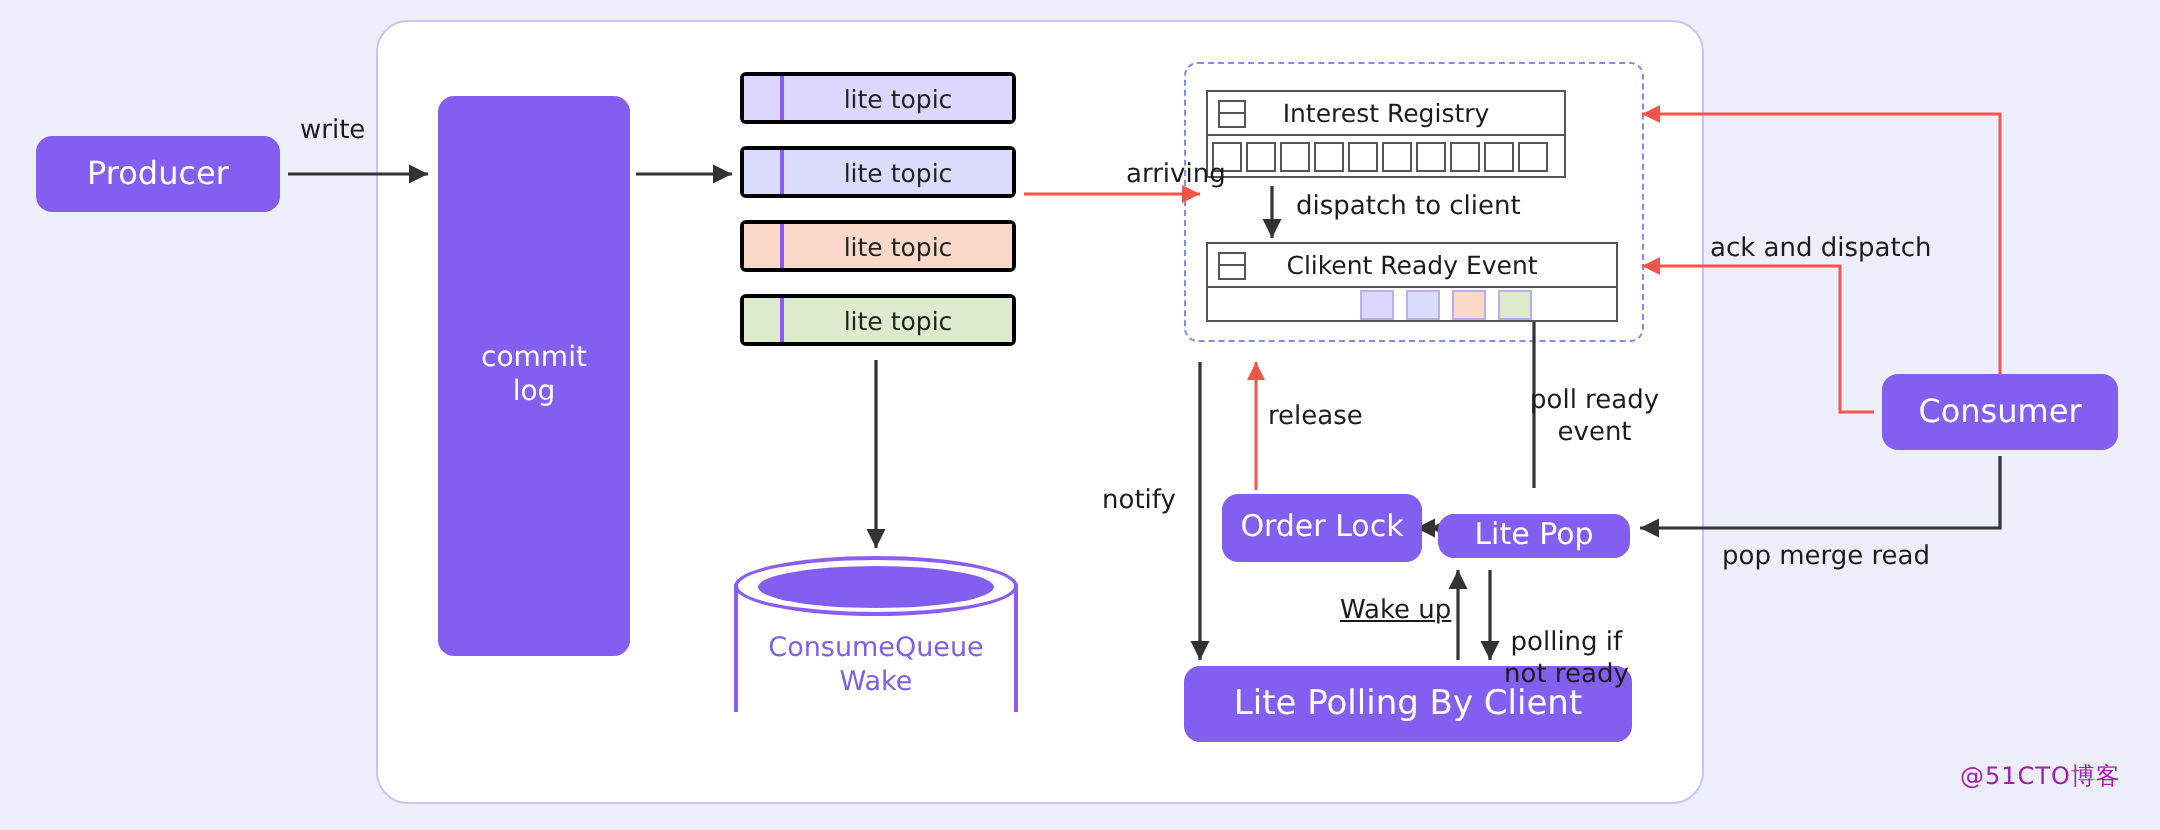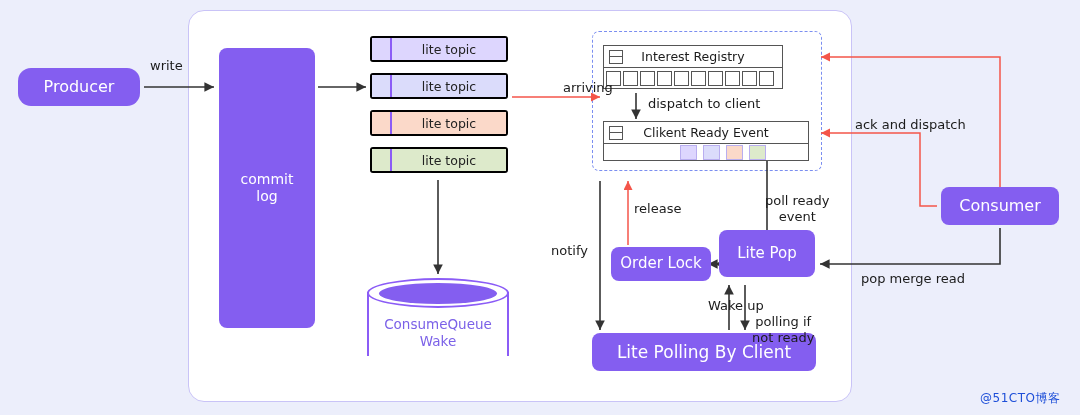--- a/index.html
+++ b/index.html
@@ -19,25 +19,25 @@
     background:#ffffff;border:1.5px solid #c9c3f7;border-radius:16px;
   }
 
   
   .node{
     background:#845ef0;color:#ffffff;border-radius:8px;
     display:flex;align-items:center;justify-content:center;
     text-align:center;line-height:1.18;
     font-weight:400;
   }
-  #producer{left:18px;top:68px;width:122px;height:38px;font-size:16px;border-radius:13px;}
+  #producer{left:18px;top:68px;width:122px;height:38px;font-size:16px;}
   #commit-log{left:219px;top:48px;width:96px;height:280px;font-size:14px;}
   #consumer{left:941px;top:187px;width:118px;height:38px;font-size:16px;}
   #order-lock{left:611px;top:247px;width:100px;height:34px;font-size:15px;}
-  #lite-pop{left:719px;top:230px;width:96px;height:47px;font-size:15px;}
+  #lite-pop{left:719px;top:257px;width:96px;height:22px;font-size:15px;}
   #lite-polling{left:592px;top:333px;width:224px;height:38px;font-size:17px;}
 
   
   .topic{
     width:138px;height:26px;border:2px solid #000000;border-radius:3px;
     display:flex;align-items:stretch;box-sizing:border-box;
     font-size:12.5px;color:#222;
   }
   .topic .tab{width:20px;border-right:2px solid #8b5cf6;box-sizing:border-box;}
   .topic .lbl{flex:1;display:flex;align-items:center;justify-content:center;}
@@ -103,25 +103,25 @@
   .tl{font-size:13px;color:#1b1b1b;white-space:pre;line-height:1.25;}
   #lbl-write{left:150px;top:58px;}
   #lbl-arriving{left:520px;top:80px;margin-left:43px;}
   #lbl-dispatch-client{left:648px;top:96px;}
   #lbl-register{left:865px;top:41px;}
   #lbl-ack{left:855px;top:117px;}
   #lbl-popmerge{left:861px;top:271px;}
   #lbl-release{left:634px;top:201px;}
   #lbl-notify{left:551px;top:243px;}
   #lbl-pollready{left:765px;top:193px;text-align:center;}
-  #lbl-wakeup{left:708px;top:298px;}
+  #lbl-wakeup{left:670px;top:298px;text-decoration:underline;}
   #lbl-pollingif{left:752px;top:290px;text-align:center;margin-top:24px;}
 
   #watermark{
-    left:980px;top:390px;font-size:12px;color:#1d4ed8;letter-spacing:.5px;
+    left:980px;top:380px;font-size:12px;color:#a21caf;letter-spacing:.5px;
   }
   svg.overlay{position:absolute;left:0;top:0;width:1080px;height:415px;pointer-events:none;}
 </style>
 </head>
 <body style="background: rgb(236, 238, 251);">
 
 <div id="stage">
 
   <div class="abs" id="inner-container"></div>
 

